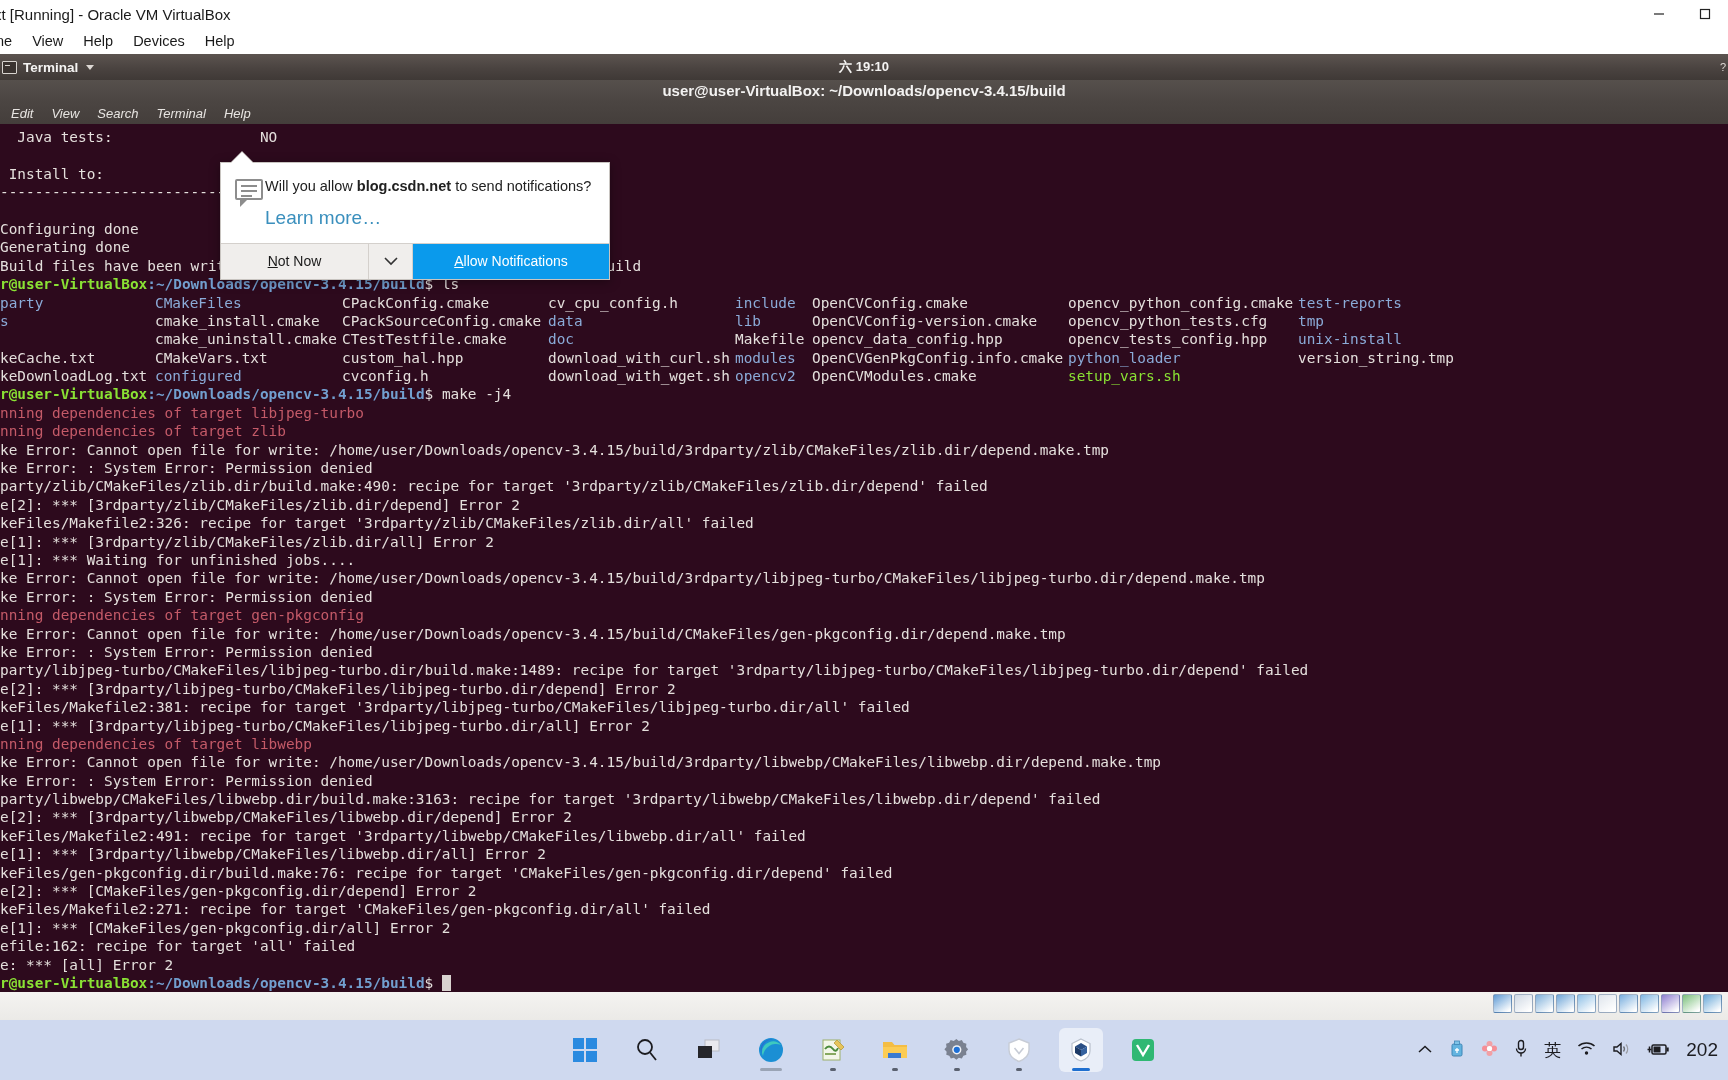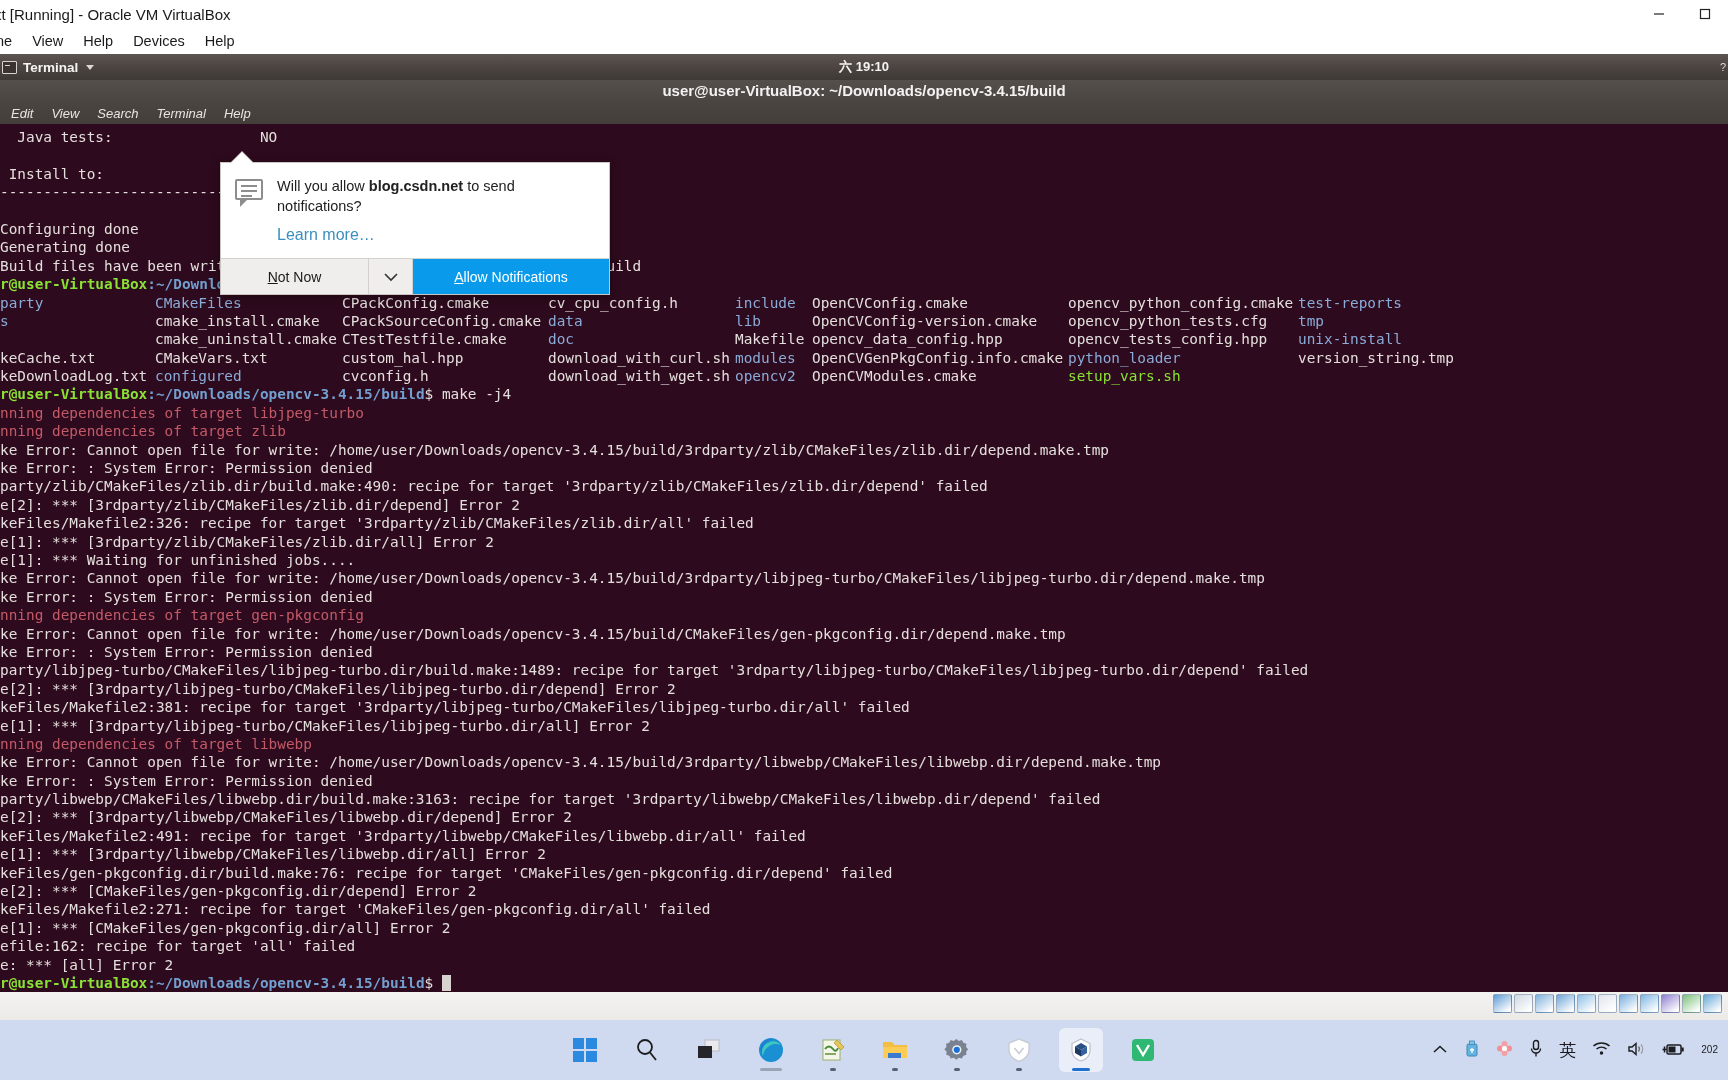--- a/index.html
+++ b/index.html
@@ -151,21 +151,21 @@
   }
   .doorhanger-arrow {
     position: absolute; left: 10px; top: -11px;
     width: 0; height: 0;
     border-left: 11px solid transparent;
     border-right: 11px solid transparent;
     border-bottom: 11px solid #ffffff;
     filter: drop-shadow(0 -1px 0 #c8c4c0);
   }
   .dh-content {
-    display: flex; padding: 14px 16px 14px 14px; gap: 12px;
+    display: flex; padding: 14px 16px 14px 14px; 
   }
   .dh-icon {
     width: 30px; height: 26px; flex: 0 0 30px;
     position: relative; margin-top: 2px;
   }
   .dh-icon .bubble {
     position: absolute; left: 0; top: 0;
     width: 28px; height: 21px;
     border: 2.5px solid #8d8d8d;
     border-radius: 2px;
@@ -184,21 +184,21 @@
     border-right: 8px solid transparent;
     border-top: 8px solid #8d8d8d;
   }
   .dh-texts { flex: 1; }
   .dh-message {
     font-size: 14.5px; color: #212121; line-height: 1.35;
     margin-bottom: 10px;
   }
   .dh-message b { font-weight: bold; }
   .dh-learn {
-    font-size: 16px; color: #3a8fbd;
+    font-size: 19px; color: #3a8fbd;
     cursor: pointer;
   }
   .dh-buttons {
     display: flex; height: 36px;
     border-top: 1px solid #d4d0cc;
     background: #f0eeec;
   }
   .dh-btn-secondary {
     flex: 1 1 auto;
     display: flex; align-items: center; justify-content: center;
@@ -264,21 +264,21 @@
   }
   .tb-dot.line {
     width: 22px; height: 3px; background: #9aa4b5;
   }
   .tb-right {
     position: absolute; right: 0; top: 0; height: 60px;
     display: flex; align-items: center; gap: 16px; padding-right: 10px;
   }
   .tray-ico { font-size: 16px; color: #1c1c20; line-height: 1; }
   .tray-clock {
-    font-size: 10px; color: #1c1c20; line-height: 1.25;
+    font-size: 19px; color: #1c1c20; line-height: 1.25;
     text-align: right; white-space: nowrap;
   }
 </style>
 </head>
 <body>
 
 <div id="root">
 
   <div class="vbox-titlebar">
     <span class="vbox-title-text">xt [Running] - Oracle VM VirtualBox</span>

